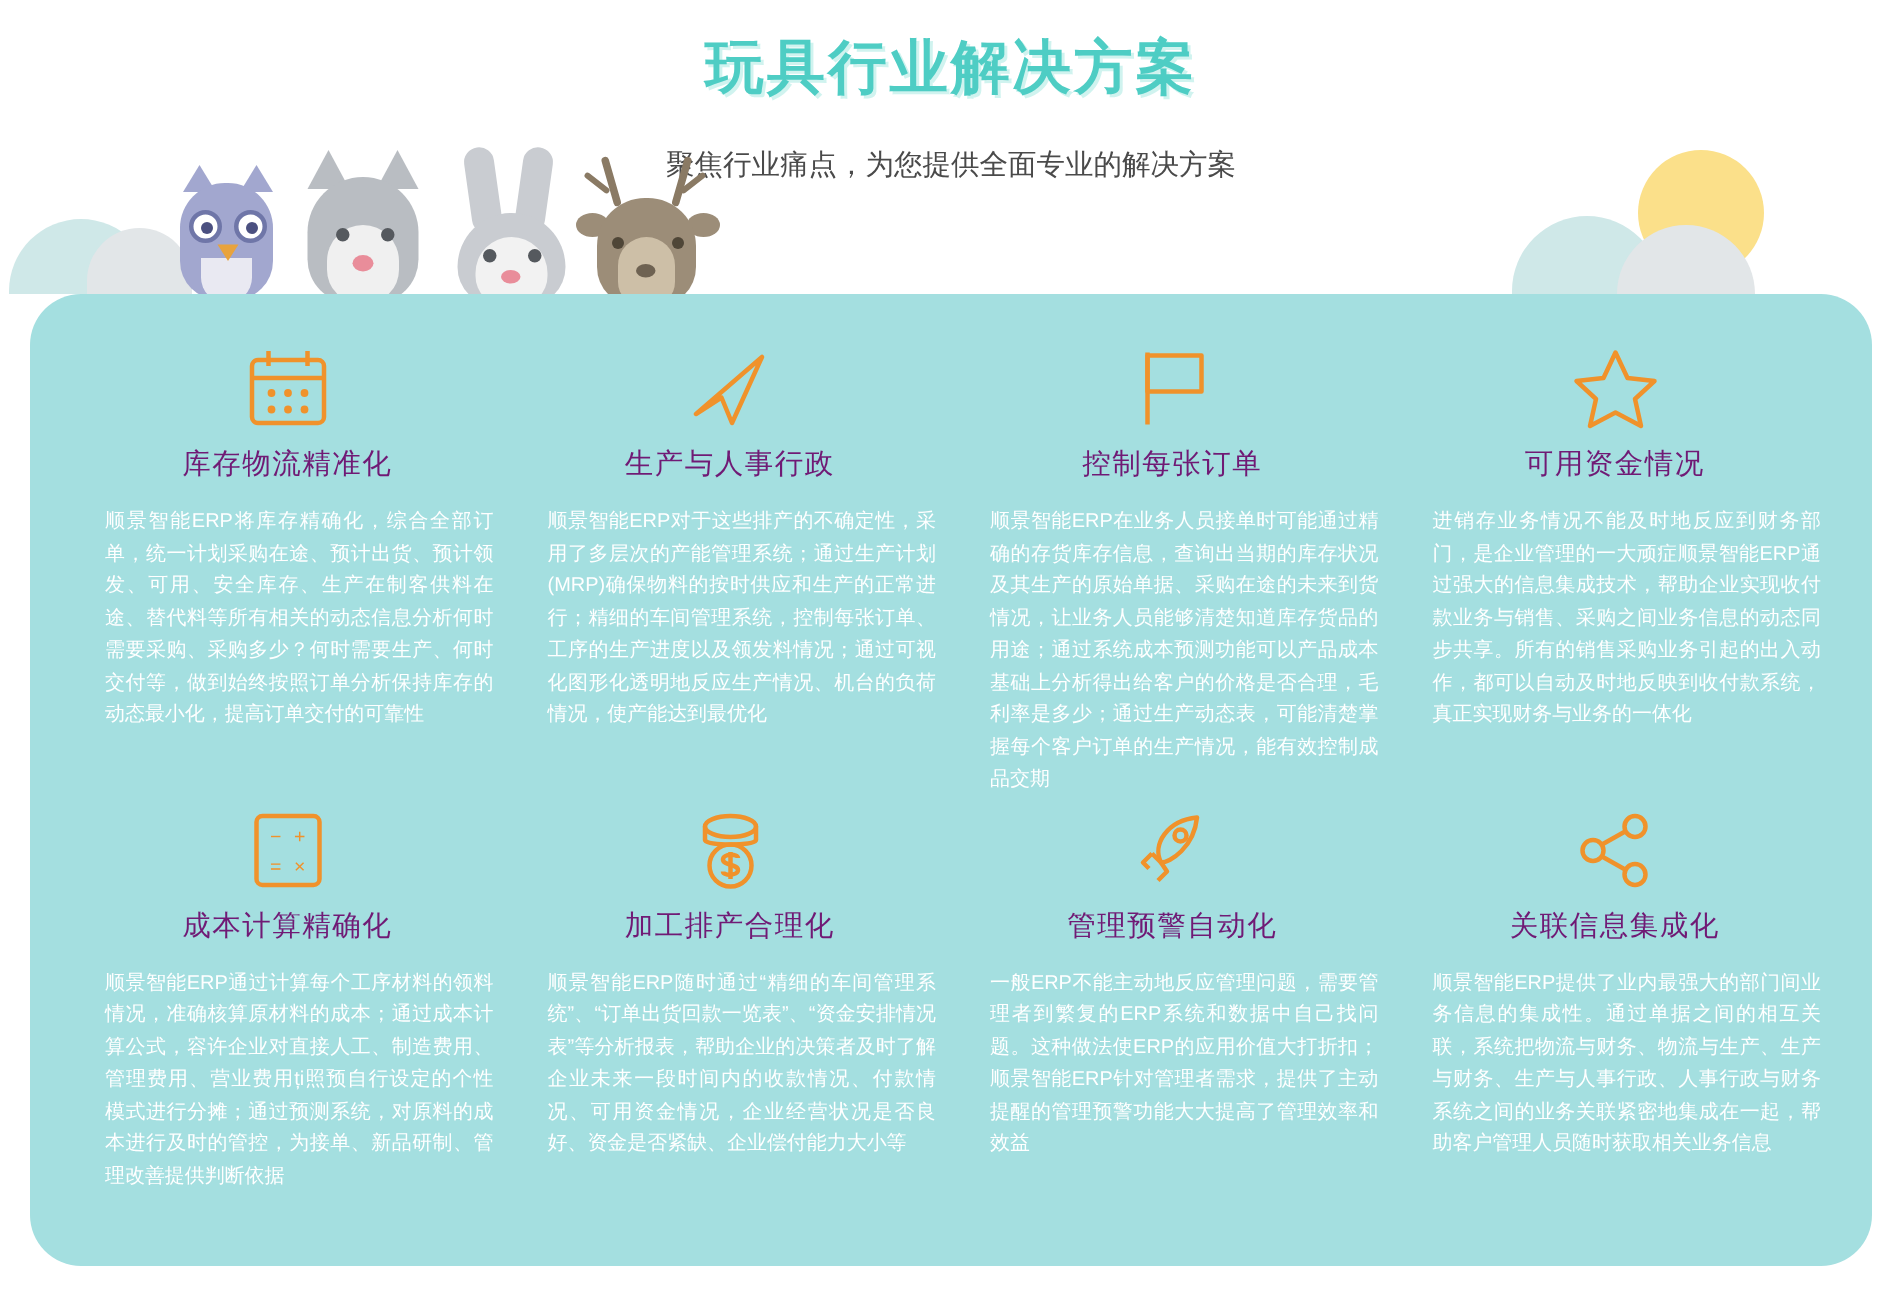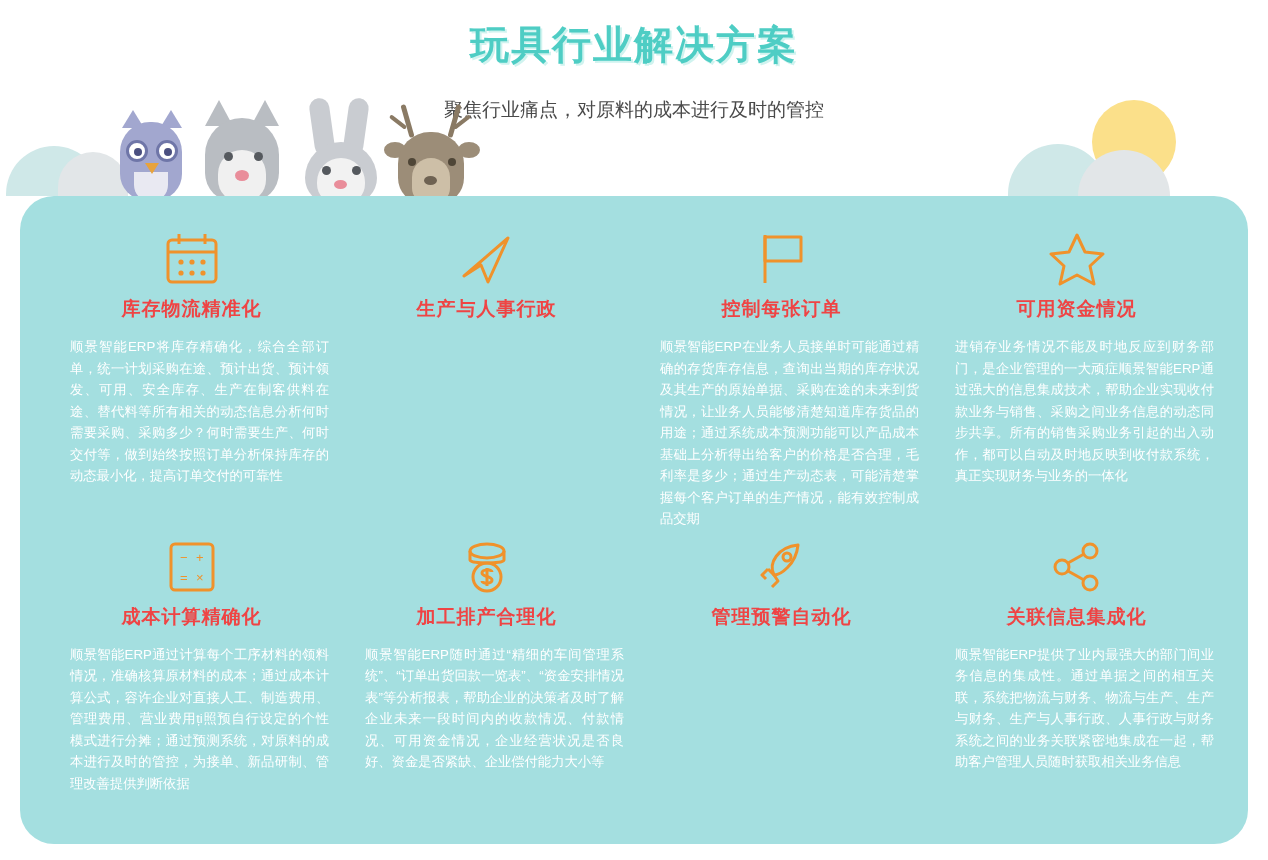--- a/index.html
+++ b/index.html
@@ -196,42 +196,42 @@
     flex-direction: column;
     align-items: center;
   }
   .card-icon {
     height: 62px;
     display: flex; align-items: center; justify-content: center;
     margin-bottom: 6px;
   }
   .card-title {
     font-size: 19px;
-    font-weight: bold;
-    color: #ef4444;
+    font-weight: normal;
+    color: #701a75;
     letter-spacing: 1px;
     margin-bottom: 14px;
     text-align: center;
   }
   .card-body {
     font-size: 13.3px;
     line-height: 1.62;
     color: #ffffff;
     text-align: justify;
     width: 100%;
     margin-left: 16px;
   }
 </style>
 </head>
 <body>
 
 <div id="page">
 
   <div class="title">玩具行业解决方案</div>
-  <div class="subtitle">聚焦行业痛点，对原料的成本进行及时的管控</div>
+  <div class="subtitle">聚焦行业痛点，为您提供全面专业的解决方案</div>
 
   <div class="cloud" style="left:6px; top:146px; width:96px; height:50px; background:#cfe8e8; border-radius:50px 50px 0 0;"></div>
   <div class="cloud" style="left:58px; top:152px; width:70px; height:44px; background:#e2e6e8; border-radius:40px 40px 0 0;"></div>
   <div class="sun"></div>
   <div class="cloud" style="left:1008px; top:144px; width:100px; height:52px; background:#cfe8e8; border-radius:52px 52px 0 0;"></div>
   <div class="cloud" style="left:1078px; top:150px; width:92px; height:46px; background:#e2e6e8; border-radius:46px 46px 0 0;"></div>
 
   <div>
     <div class="owl-ear-l"></div>
       <div class="owl-ear-r"></div>
@@ -298,20 +298,21 @@
       <div class="card-body">顺景智能ERP将库存精确化，综合全部订单，统一计划采购在途、预计出货、预计领发、可用、安全库存、生产在制客供料在途、替代料等所有相关的动态信息分析何时需要采购、采购多少？何时需要生产、何时交付等，做到始终按照订单分析保持库存的动态最小化，提高订单交付的可靠性</div>
     </div>
 
     <div class="card">
       <div class="card-icon">
         <svg width="58" height="54" viewBox="0 0 58 54" fill="none" stroke="#f0922b" stroke-width="3" stroke-linejoin="round">
           <path d="M6 44 L50 6 L30 50 L23 33 Z"></path>
         </svg>
       </div>
       <div class="card-title">生产与人事行政</div>
+      <div class="card-body">顺景智能ERP对于这些排产的不确定性，采用了多层次的产能管理系统；通过生产计划(MRP)确保物料的按时供应和生产的正常进行；精细的车间管理系统，控制每张订单、工序的生产进度以及领发料情况；通过可视化图形化透明地反应生产情况、机台的负荷情况，使产能达到最优化</div>
     </div>
 
     <div class="card">
       <div class="card-icon">
         <svg width="54" height="56" viewBox="0 0 54 56" fill="none" stroke="#f0922b" stroke-width="3" stroke-linejoin="round">
           <line x1="10" y1="4" x2="10" y2="52"></line>
           <path d="M10 6 H46 V30 H10 Z"></path>
         </svg>
       </div>
       <div class="card-title">控制每张订单</div>
@@ -360,20 +361,21 @@
       <div class="card-icon">
         <svg width="56" height="56" viewBox="0 0 56 56" fill="none" stroke="#f0922b" stroke-width="3" stroke-linejoin="round">
           <path d="M20 36 C14 24 24 8 44 6 C42 26 26 36 20 36 Z"></path>
           <path d="M20 36 L14 30"></path>
           <path d="M14 30 L8 36 L12 40"></path>
           <path d="M20 36 L24 42 L18 48"></path>
           <circle cx="33" cy="18" r="4"></circle>
         </svg>
       </div>
       <div class="card-title">管理预警自动化</div>
+      <div class="card-body">一般ERP不能主动地反应管理问题，需要管理者到繁复的ERP系统和数据中自己找问题。这种做法使ERP的应用价值大打折扣；顺景智能ERP针对管理者需求，提供了主动提醒的管理预警功能大大提高了管理效率和效益</div>
     </div>
 
     <div class="card">
       <div class="card-icon">
         <svg width="56" height="52" viewBox="0 0 56 52" fill="none" stroke="#f0922b" stroke-width="3">
           <circle cx="41" cy="10" r="7"></circle>
           <circle cx="13" cy="26" r="7"></circle>
           <circle cx="41" cy="42" r="7"></circle>
           <line x1="19" y1="22" x2="35" y2="13"></line>
           <line x1="19" y1="30" x2="35" y2="39"></line>

